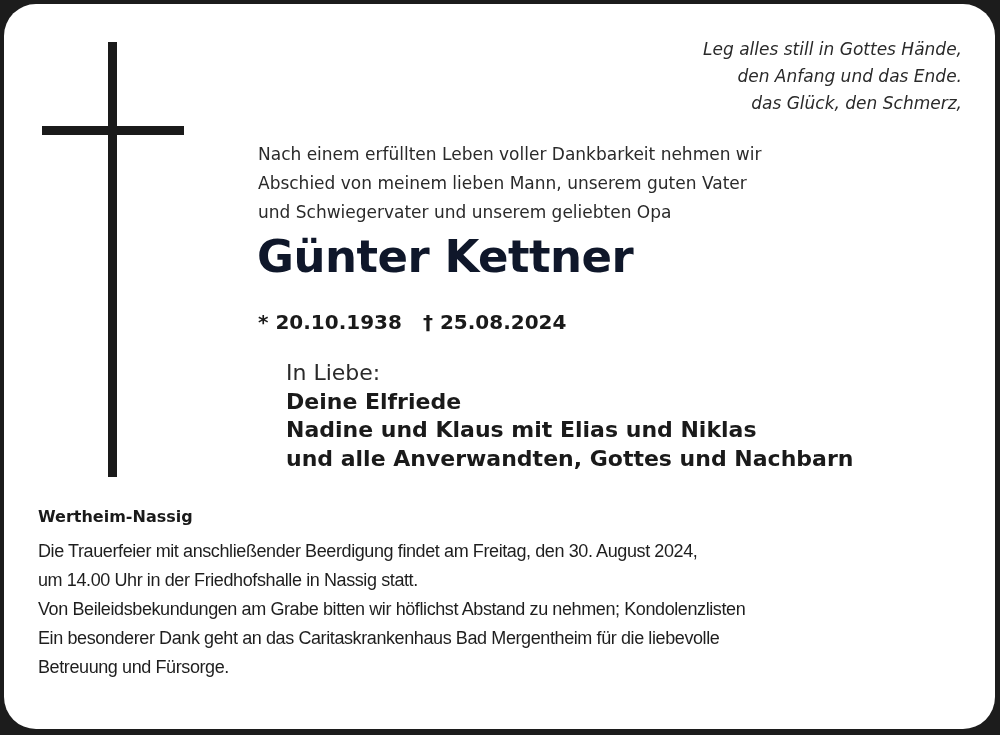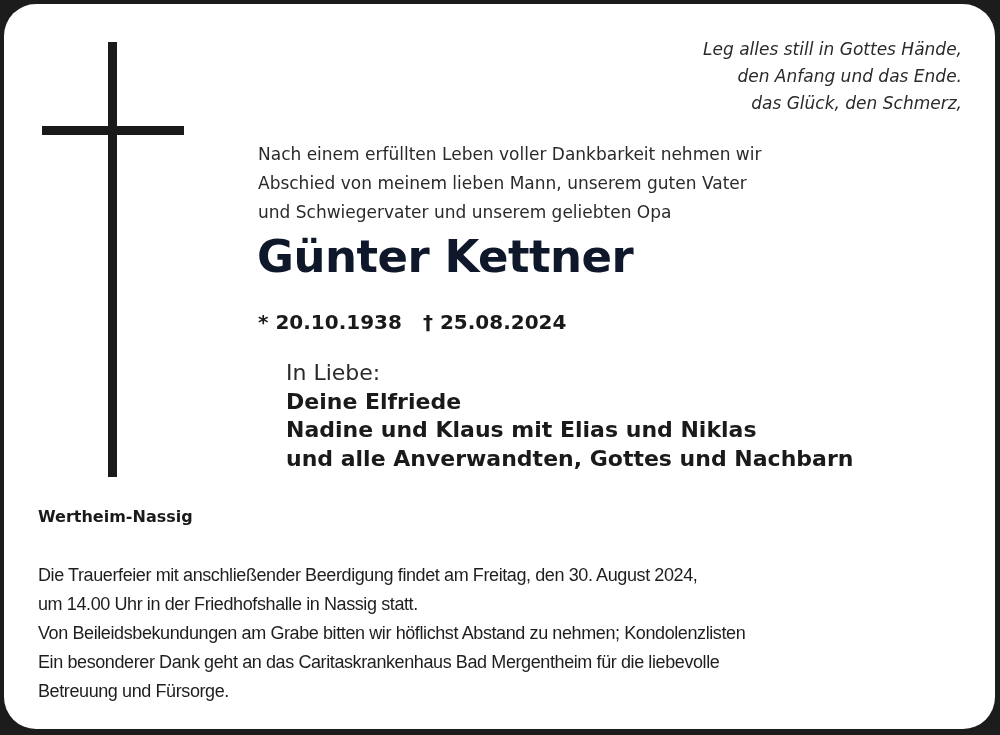--- a/index.html
+++ b/index.html
@@ -19,21 +19,21 @@
   .verse div { white-space: nowrap; }
   .intro { position: absolute; left: 254px; top: 136px; font-size: 17px; line-height: 29px; color: #2a2a2a; }
   .intro div { white-space: nowrap; }
   .name { position: absolute; left: 253px; top: 226px; font-size: 45px; font-weight: bold; letter-spacing: -0.5px; color: #0f172a; white-space: nowrap; }
   .dates { position: absolute; left: 254px; top: 306px; font-size: 20px; font-weight: bold; color: #1a1a1a; white-space: nowrap; }
   .dates span { margin-right: 14px; }
   .family { position: absolute; left: 254px; top: 355px; font-size: 22px; line-height: 28.5px; margin-left: 28px; }
   .family .lead { font-weight: normal; color: #2a2a2a; }
   .family .member { font-weight: bold; color: #1a1a1a; white-space: nowrap; }
   .place { position: absolute; left: 34px; top: 503px; font-size: 16px; font-weight: bold; color: #1a1a1a; text-align: right; }
-  .notice { position: absolute; left: 34px; top: 533px; font-family: "Liberation Sans", sans-serif; font-size: 18px; line-height: 29px; color: #1e1e1e; letter-spacing: -0.4px; margin-top: 24px; }
+  .notice { position: absolute; left: 34px; top: 533px; font-family: "Liberation Sans", sans-serif; font-size: 18px; line-height: 29px; color: #1e1e1e; letter-spacing: -0.4px; }
   .notice div { white-space: nowrap; }
 </style>
 </head>
 <body>
 
 <div class="page">
 
   <div>
     <div class="cross-v"></div>
     <div class="cross-h"></div>

